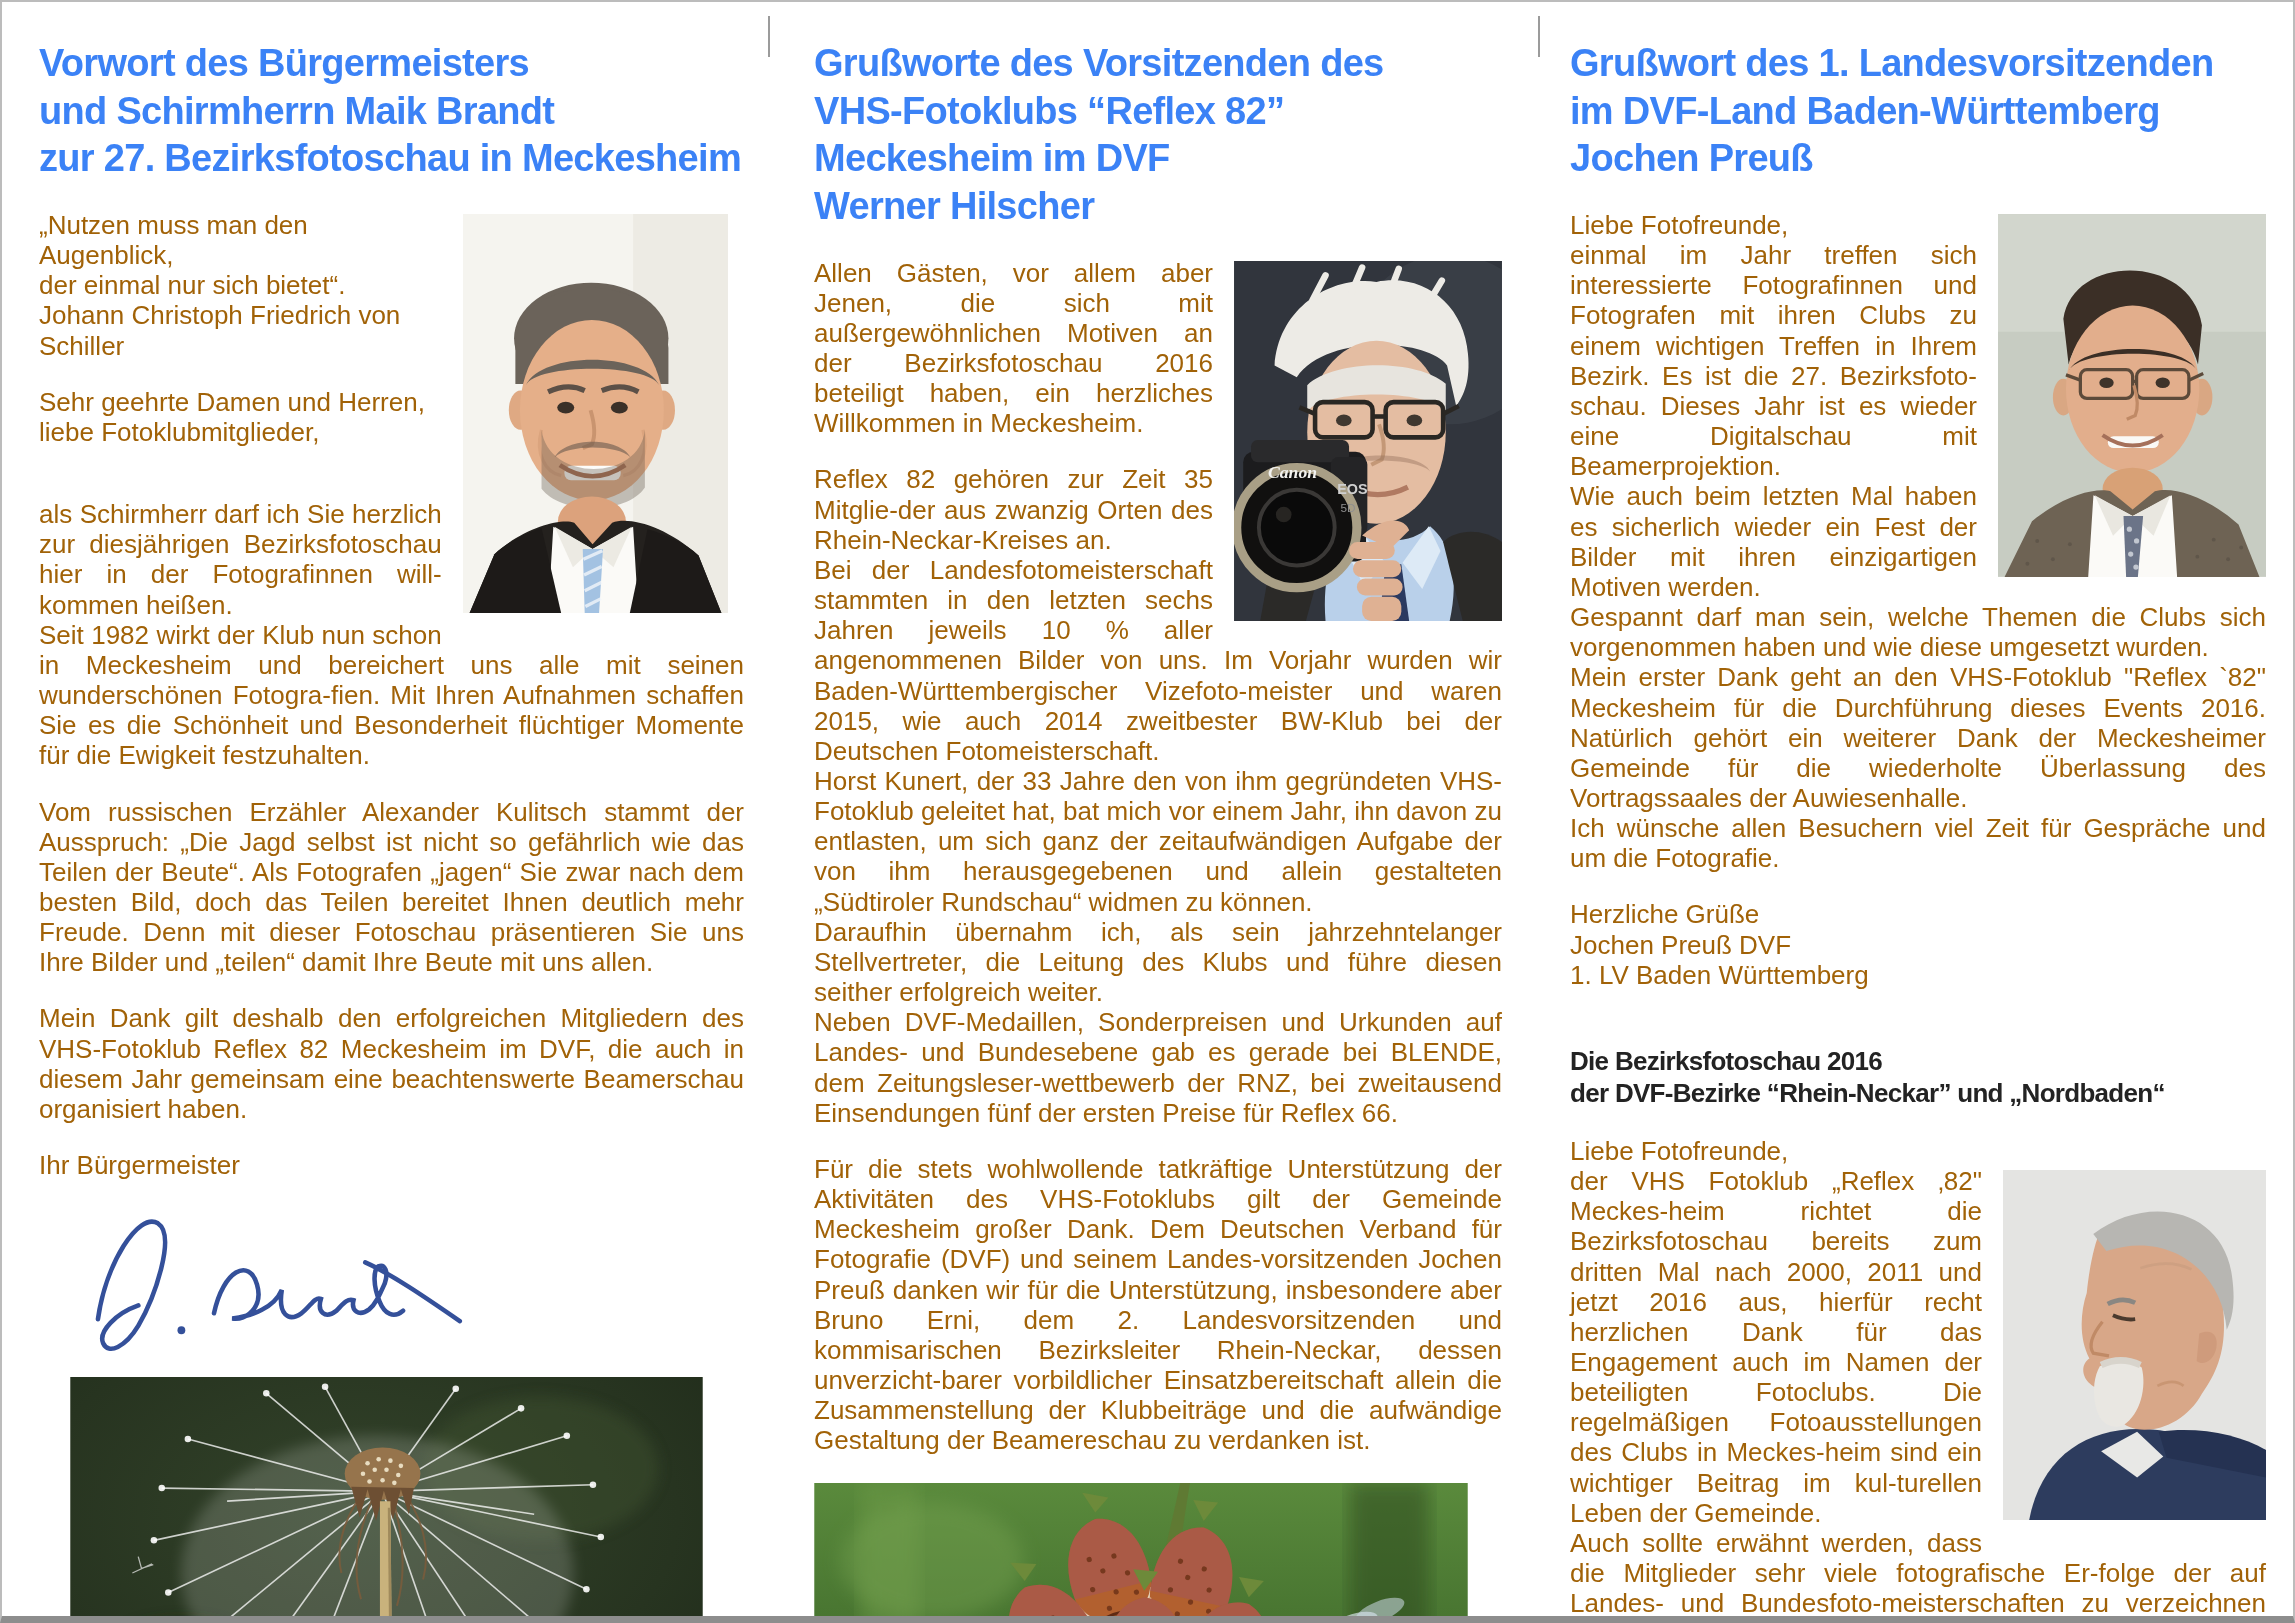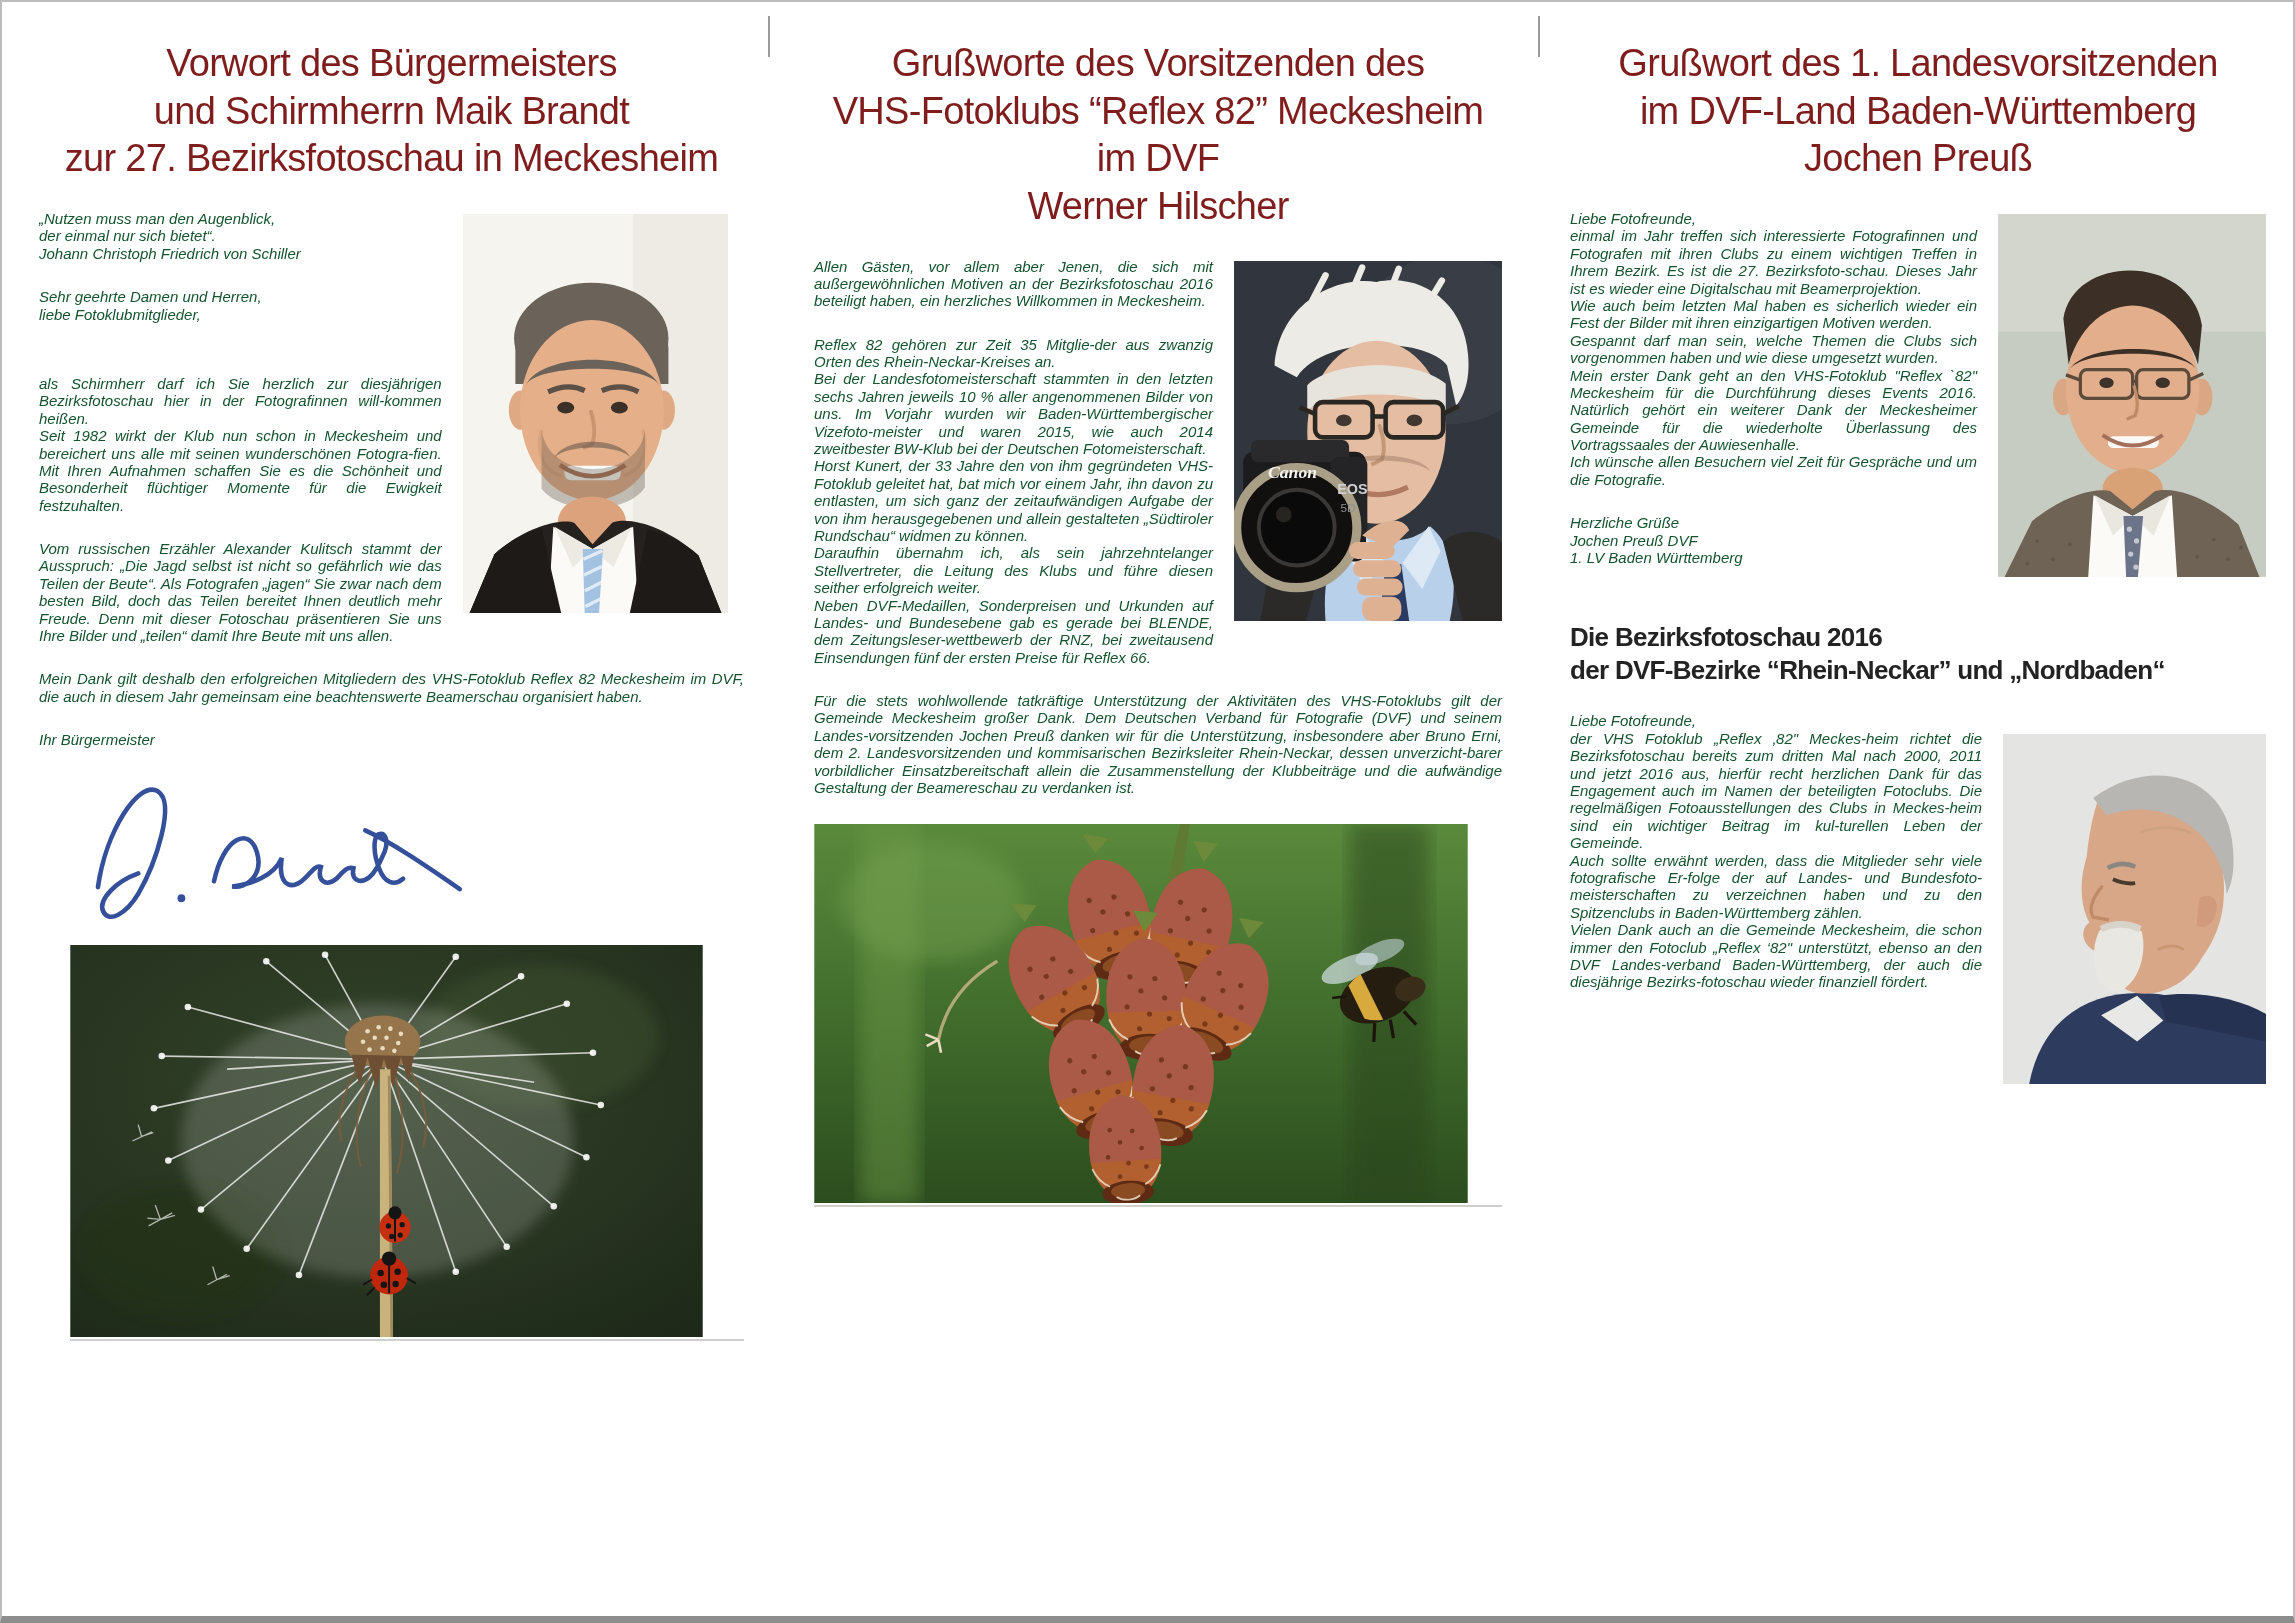--- a/index.html
+++ b/index.html
@@ -9,25 +9,25 @@
     border:2px solid #bcbcbc;border-bottom:7.2px solid #8d8d8d;
     font-family:"Liberation Sans", sans-serif;color:#1d1d1d;overflow:hidden;
   }
   .fold{position:absolute;top:14.4px;width:2px;height:41px;background:#9b9b9b;}
   .fold1{left:766px;}
   .fold2{left:1536px;}
   .col{position:absolute;top:38px;}
   .col1{left:37px;width:705px;}
   .col2{left:812px;width:688px;}
   .col3{left:1568px;width:696px;}
-  h2{font-size:38px;line-height:1.25;font-weight:400;color:#7f1d1d;margin:0 0 27.5px 0;
-     white-space:pre-line;letter-spacing:-0.7px;text-align:center;}
+  h2{font-size:38px;line-height:1.25;font-weight:700;color:#3b82f6;margin:0 0 27.5px 0;
+     white-space:pre-line;letter-spacing:-0.7px;}
   h3{font-size:26px;line-height:1.25;font-weight:700;color:#232323;margin:55px 0 26px 0;
      white-space:pre-line;letter-spacing:-0.7px;}
-  p{font-size:15px;line-height:1.16;margin:0;text-align:justify;color:#14532d;font-style:italic;}
+  p{font-size:26px;line-height:1.16;margin:0;text-align:justify;color:#a16207;}
   p.pre{white-space:pre-line;text-align:left;}
   .mb1{margin-bottom:26px;}
   .mb2{margin-bottom:52px;}
   .photo{float:right;margin:3.9px 0 11.8px 21px;}
   .photo.maik{margin-right:16.3px;}
   .photo svg{display:block;}
   .bottomphoto{clear:both;margin-top:27.5px;border-bottom:2px solid #cfcfcf;}
   .bottomphoto.dand{margin-left:31px;margin-top:19.6px;}
   .signature{margin:11.8px 0 0 39px;}
   .closing{margin-top:26px;}

